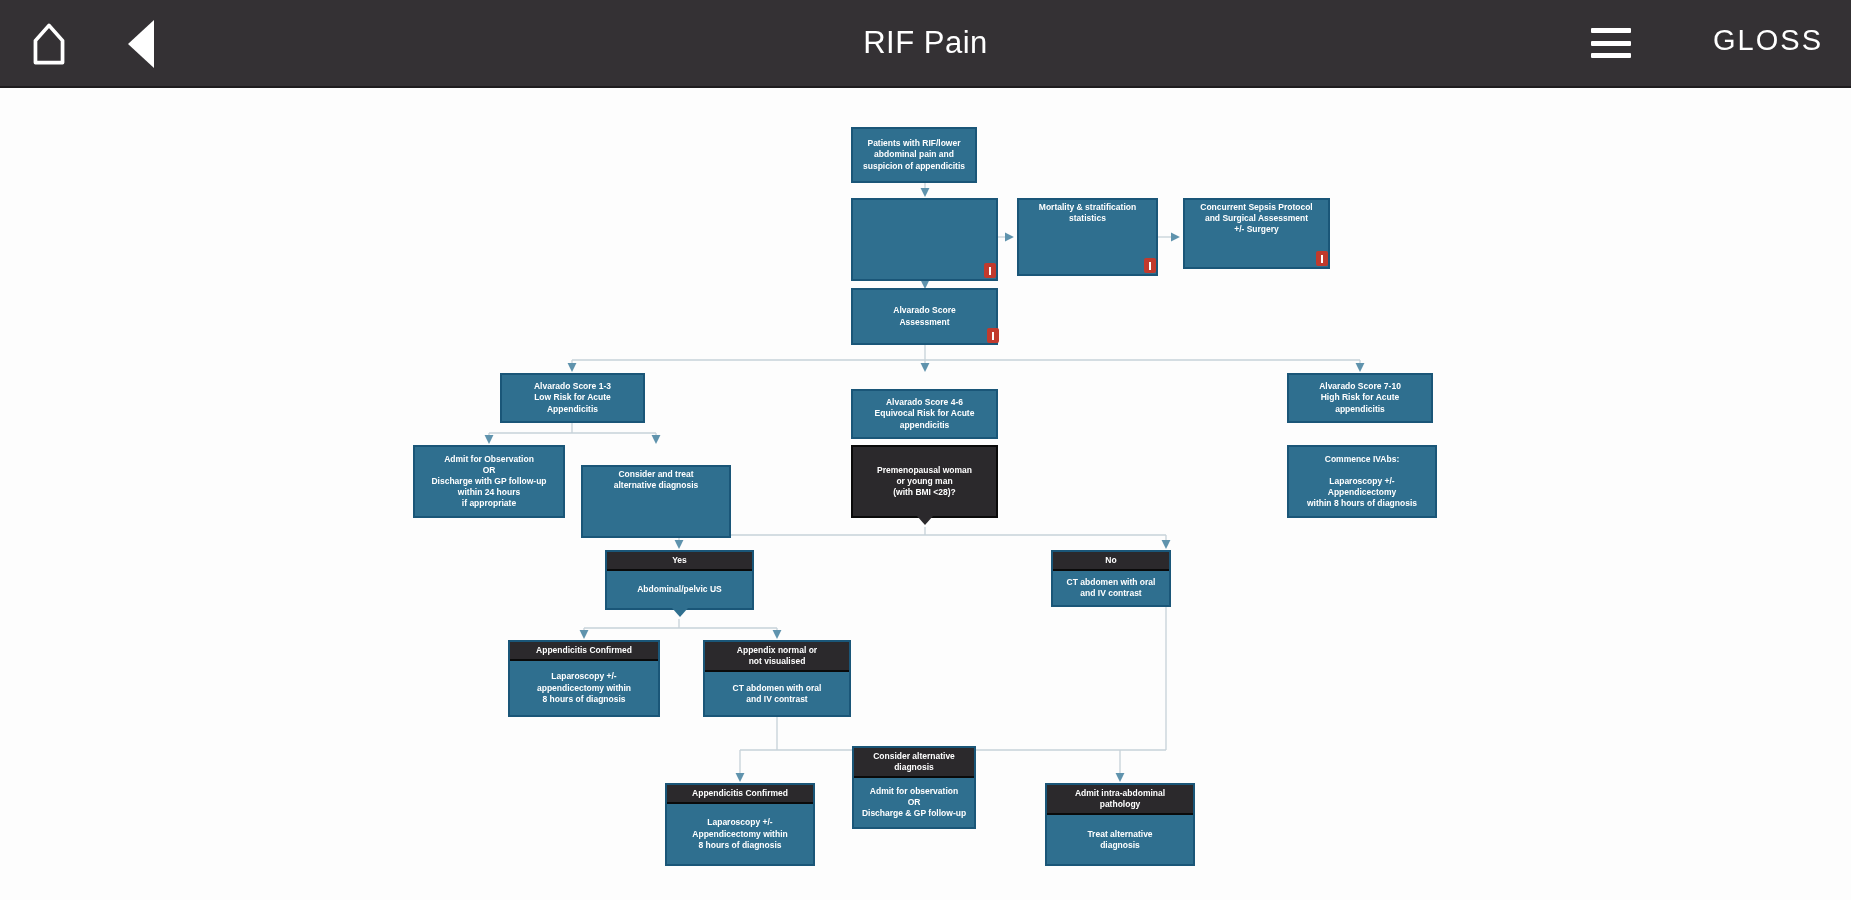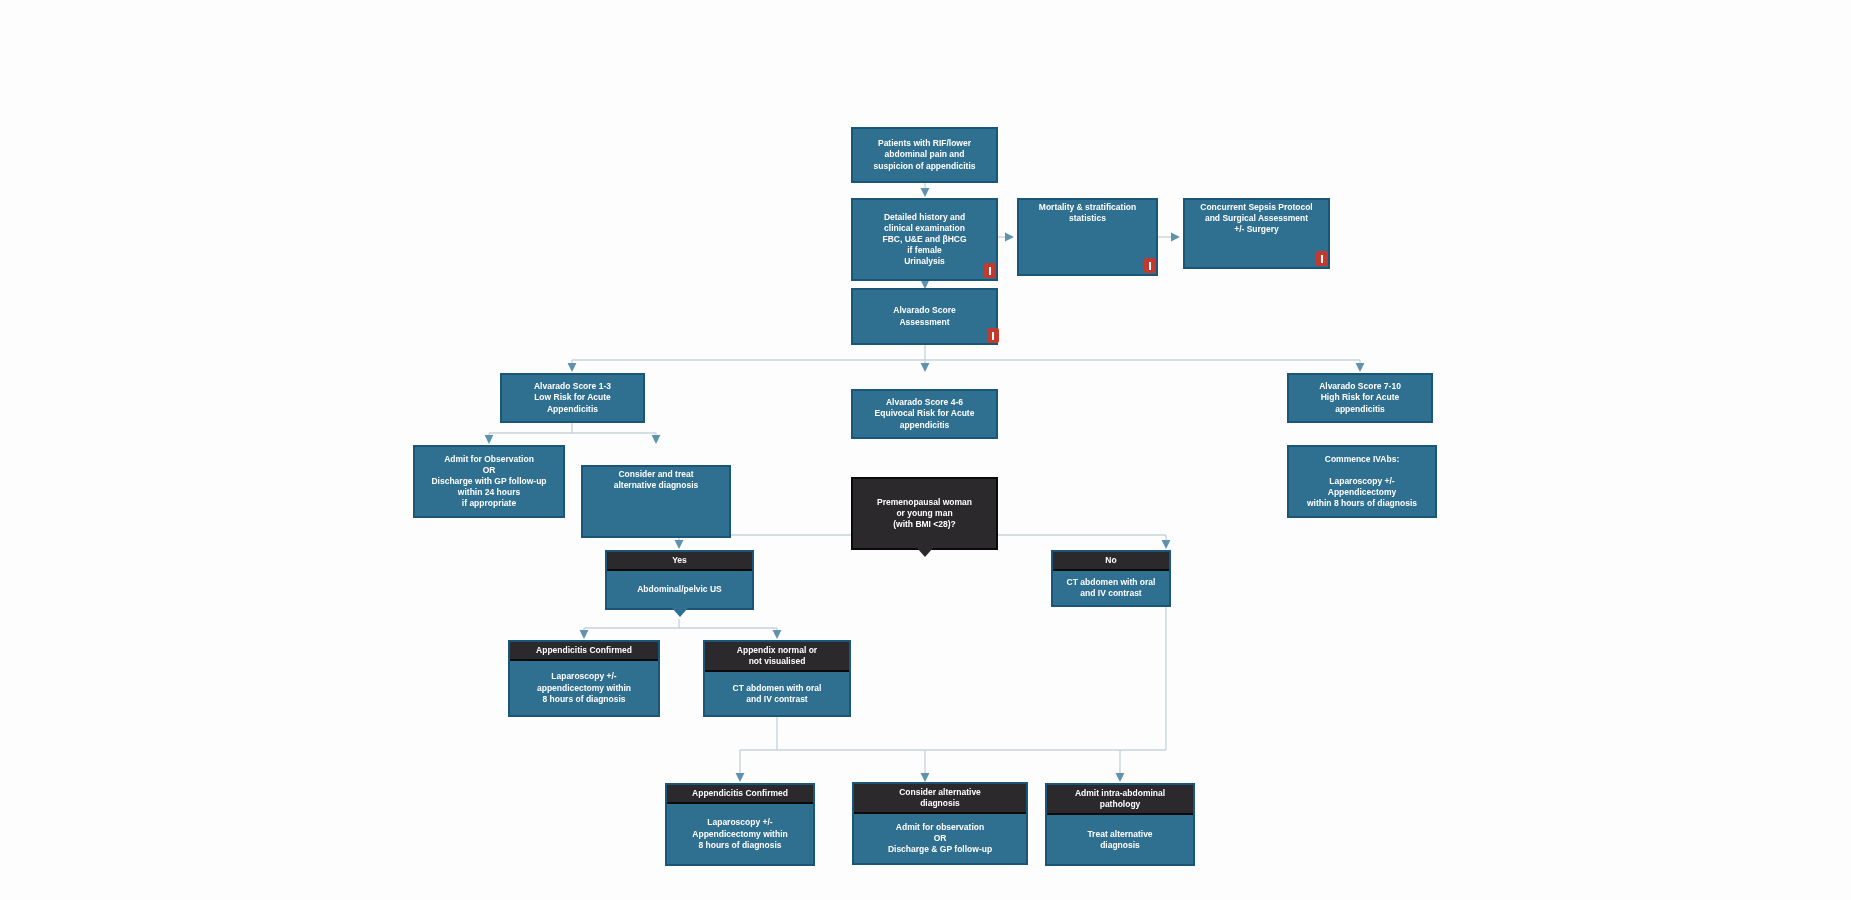--- a/index.html
+++ b/index.html
@@ -17,21 +17,21 @@
   .menu-btn{position:absolute;right:218px;top:26px;width:42px;height:34px;cursor:pointer;
             display:flex;flex-direction:column;justify-content:space-between;padding:2px 0;box-sizing:border-box;}
   .menu-btn .bar{height:5px;width:40px;background:#fff;border-radius:1px;}
   .gloss-btn{position:absolute;right:28px;top:24px;color:#fff;font-size:29px;letter-spacing:2px;
              font-weight:400;cursor:pointer;}
   
   .node{position:absolute;box-sizing:border-box;background:var(--teal,#2f6f8f);
         border:2px solid var(--teal_border,#1a5678);color:#fff;
         font-size:8.5px;font-weight:bold;line-height:1.3;text-align:center;
         display:flex;align-items:center;justify-content:center;white-space:pre-line;padding:2px;}
-  .node.dark{background:var(--dark,#2b292c);border-color:var(--dark_border,#0a0a0a);margin-top:32px;}
+  .node.dark{background:var(--dark,#2b292c);border-color:var(--dark_border,#0a0a0a);}
   .node.split{flex-direction:column;padding:0;}
   .node-header{background:var(--dark,#2b292c);width:100%;box-sizing:border-box;flex:0 0 auto;
                display:flex;align-items:center;justify-content:center;padding:3px 2px;
                border-bottom:2px solid var(--dark_border,#0a0a0a);}
   .node-body{flex:1;width:100%;box-sizing:border-box;display:flex;align-items:center;justify-content:center;padding:2px;}
   .tail-dark::after{content:"";position:absolute;left:50%;bottom:-9px;transform:translateX(-50%);
         border-left:8px solid transparent;border-right:8px solid transparent;
         border-top:9px solid var(--dark,#2b292c);}
   .tail-teal::after{content:"";position:absolute;left:50%;bottom:-9px;transform:translateX(-50%);
         border-left:8px solid transparent;border-right:8px solid transparent;
@@ -41,20 +41,37 @@
   .ref-icon::before{content:"";width:2px;height:8px;background:#fff;}
   .ref-icon.mid{bottom:auto;top:38px;right:-3px;}
   svg.wires{position:absolute;left:0;top:0;pointer-events:none;}
   .nt{width:100%;}
 </style>
 </head>
 <body>
 
 <div class="app">
 
+  <div class="topbar">
+    <div class="home-btn">
+      <svg width="42" height="44" viewBox="0 0 24 26">
+        <path d="M4 11 L12 2 L20 11 L20 24 L4 24 Z" fill="none" stroke="#ffffff" stroke-width="2.2" stroke-linejoin="round"></path>
+      </svg>
+    </div>
+    <div class="back-btn">
+      <div class="back-tri"></div>
+    </div>
+    <div class="title">RIF Pain</div>
+    <div class="menu-btn">
+      <div class="bar"></div>
+      <div class="bar"></div>
+      <div class="bar"></div>
+    </div>
+    <div class="gloss-btn">GLOSS</div>
+  </div>
 
   <svg class="wires" width="1851" height="900" viewBox="0 0 1851 900">
     <defs>
       <marker id="ah" markerWidth="7" markerHeight="7" refX="4" refY="3.5" orient="auto">
         <path d="M0,0 L7,3.5 L0,7 Z" fill="#5f93ad"></path>
       </marker>
     </defs>
     <g stroke="#c6d2d9" stroke-width="1.3" fill="none">
       <path d="M925,183 L925,193" marker-end="url(#ah)"></path>
       <path d="M998,237 L1010,237" marker-end="url(#ah)"></path>
@@ -79,32 +96,27 @@
       <path d="M777,628 L777,635" marker-end="url(#ah)"></path>
       <path d="M777,717 L777,750"></path>
       <path d="M1166,607 L1166,750"></path>
       <path d="M740,750 L1166,750"></path>
       <path d="M740,750 L740,778" marker-end="url(#ah)"></path>
       <path d="M925,750 L925,778" marker-end="url(#ah)"></path>
       <path d="M1120,750 L1120,778" marker-end="url(#ah)"></path>
     </g>
   </svg>
 
-  <div class="node" style="left:851px;top:127px;width:147px;height:56px">
+  <div class="node" style="left:851px;top:127px;width:126px;height:56px">
     <span class="nt">Patients with RIF/lower
 abdominal pain and
 suspicion of appendicitis</span>
   </div>
 
   <div class="node" style="left:851px;top:198px;width:147px;height:83px">
-    <span class="nt">Detailed history and
-clinical examination
-FBC, U&amp;E and βHCG
-if female
-Urinalysis</span>
     <span class="ref-icon"></span>
   </div>
 
   <div class="node" style="left:1017px;top:198px;width:141px;height:78px">
     <span class="nt" style="align-self:flex-start">Mortality &amp; stratification
 statistics</span>
     <span class="ref-icon"></span>
   </div>
 
   <div class="node" style="left:1183px;top:198px;width:147px;height:71px">
@@ -210,21 +222,21 @@
     <div class="node-header">
       <span>Appendicitis Confirmed</span>
     </div>
     <div class="node-body">
       <span>Laparoscopy +/-
 Appendicectomy within
 8 hours of diagnosis</span>
     </div>
   </div>
 
-  <div class="node split" style="left:852px;top:782px;width:176px;height:83px">
+  <div class="node split" style="left:852px;top:746px;width:124px;height:83px">
     <div class="node-header">
       <span>Consider alternative
 diagnosis</span>
     </div>
     <div class="node-body">
       <span>Admit for observation
 OR
 Discharge &amp; GP follow-up</span>
     </div>
   </div>

